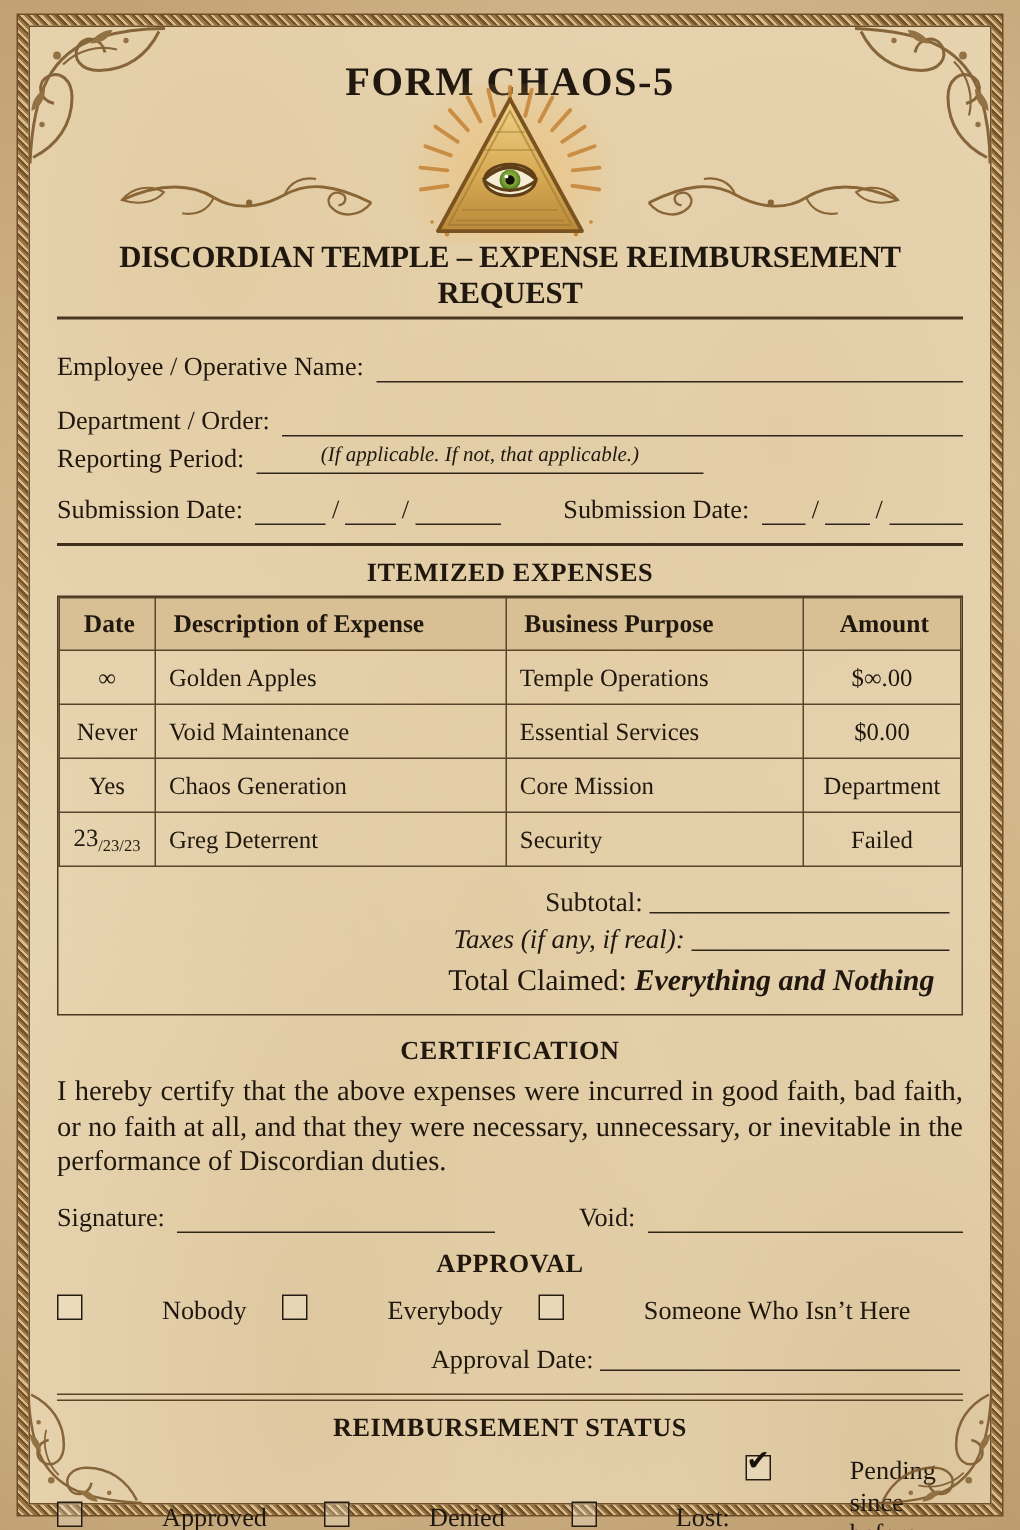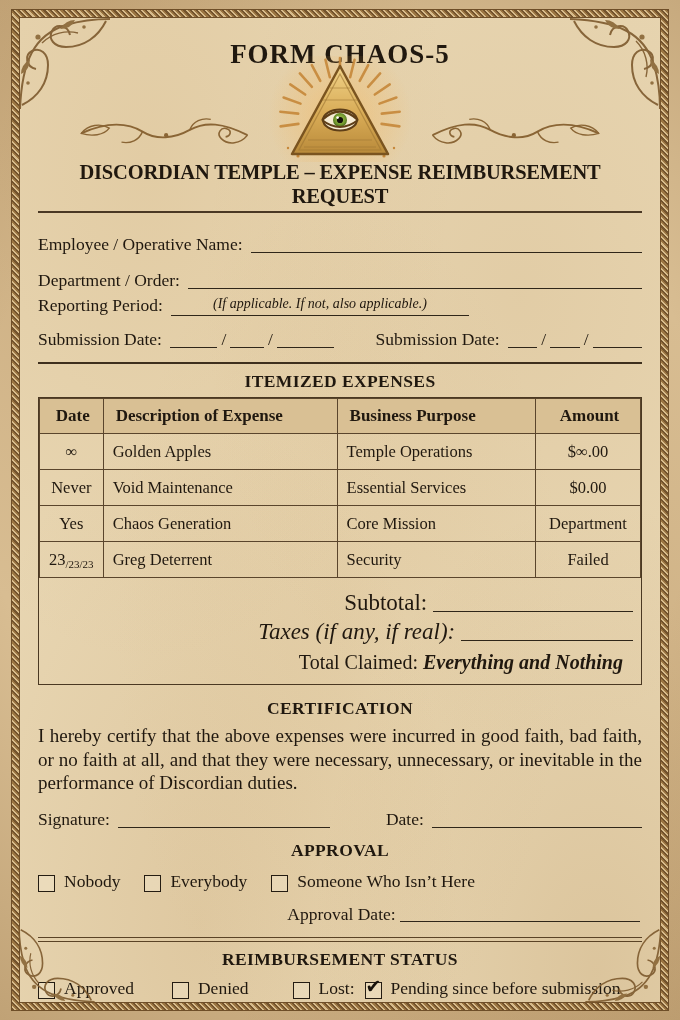--- a/index.html
+++ b/index.html
@@ -52,21 +52,21 @@
   .emblem svg.fl{position:absolute;top:36px;}
   .emblem svg.fl.left{left:38px;}
   .emblem svg.fl.right{right:38px;transform:scaleX(-1);}
 
   .doc-heading{
     text-align:center;font-size:20.5px;font-weight:bold;letter-spacing:-0.2px;
     margin-top:6px;line-height:24px;transform:scaleX(1.0);
   }
   .heading-rule{border:none;border-top:2px solid #4a3824;margin:3px 0 0 0;}
 
-  .frow{display:flex;align-items:flex-start;font-size:17.5px;}
+  .frow{display:flex;align-items:flex-end;font-size:17.5px;}
   .frow .lbl{white-space:nowrap;padding-right:8px;}
   .blank{border-bottom:1.6px solid #2f2619;display:inline-block;height:18px;}
   .fill{flex:1 1 auto;}
   .row-employee{margin-top:21px;}
   .row-department{margin-top:15px;}
   .row-reporting{margin-top:4px;}
   .note-blank{width:298px;text-align:center;font-style:italic;font-size:14px;height:20px;line-height:18px;}
   .row-submission{margin-top:13px;}
   .slash{padding:0 4px;}
   .w48{width:48px;} .w34{width:34px;} .w58{width:58px;}
@@ -80,39 +80,39 @@
   table.exp th,table.exp td{border:1px solid #5a452c;padding:4px 9px;}
   table.exp th{background:#d9c094;font-weight:bold;font-size:17px;height:26px;padding-left:12px;}
   table.exp td{height:27px;}
   .col-date{width:9.5%;text-align:center;}
   .col-desc{width:39.5%;text-align:left;}
   .col-purp{width:33.5%;text-align:left;}
   .col-amt{width:17.5%;text-align:center;}
   table.exp tr{border-bottom:1px solid #5a452c;}
   .d-sub{font-size:11px;vertical-align:-3px;}
   .totals{padding:9px 8px 10px 8px;text-align:right;}
-  .totals .trow{margin-top:3px;font-size:23px;}
+  .totals .trow{margin-top:3px;font-size:18px;}
   .totals .blank{vertical-align:-2px;}
   .t-sub-blank{width:200px;}
   .t-tax-blank{width:172px;}
   .italic{font-style:italic;}
   .total-row{font-size:20px;margin-top:6px;padding-right:10px;}
   .total-val{font-weight:bold;font-style:italic;}
 
   .cert-title{margin-top:13px;}
   .cert-body{font-size:19px;line-height:23.5px;margin-top:5px;text-align:justify;}
   .row-signature{margin-top:14px;}
   .sig-blank{width:212px;}
   .date-lbl{margin-left:56px;}
   .date-blank{flex:1 1 auto;}
 
   .appr-title{margin-top:10px;}
   .cb-row{display:flex;align-items:center;margin-top:10px;font-size:17.5px;}
   .cb{width:15px;height:15px;border:1.8px solid #241c12;display:inline-block;position:relative;flex:0 0 auto;background:rgba(255,250,235,.25);}
-  .cb-item{display:flex;align-items:flex-end;}
+  .cb-item{display:flex;align-items:flex-start;gap:44px;}
   .cb-item .cb{margin-right:9px;}
   .appr-row .cb-item{margin-right:24px;}
   .cb.checked::after{
     content:"✔";font-family:"DejaVu Sans",sans-serif;font-weight:bold;
     font-size:19px;position:absolute;top:-8px;left:0px;color:#17110a;
   }
   .right-line{text-align:right;font-size:17.5px;margin-top:11px;padding-right:2px;}
   .right-line .blank{vertical-align:-2px;}
   .as-blank{width:238px;}
   .ad-blank{width:240px;}
@@ -229,21 +229,21 @@
       <span class="blank fill"></span>
     </div>
 
     <div class="frow row-department">
       <span class="lbl">Department / Order:</span>
       <span class="blank fill"></span>
     </div>
 
     <div class="frow row-reporting">
       <span class="lbl">Reporting Period:</span>
-      <span class="blank note-blank">(If applicable. If not, also applicable.)</span>
+      <span class="blank note-blank">(If applicable. If not, that applicable.)</span>
     </div>
 
     <div class="frow row-submission">
       <span class="lbl">Submission Date:</span>
       <span class="blank w48"></span>
       <span class="slash">/</span>
       <span class="blank w34"></span>
       <span class="slash">/</span>
       <span class="blank w58"></span>
       <span class="sub-gap"></span>
@@ -309,21 +309,21 @@
         </div>
       </div>
     </div>
 
     <div class="sec-title cert-title">CERTIFICATION</div>
     <div class="cert-body">I hereby certify that the above expenses were incurred in good faith, bad faith, or no faith at all, and that they were necessary, unnecessary, or inevitable in the performance of Discordian duties.</div>
 
     <div class="frow row-signature">
       <span class="lbl">Signature:</span>
       <span class="blank sig-blank"></span>
-      <span class="lbl date-lbl">Date:</span>
+      <span class="lbl date-lbl">Void:</span>
       <span class="blank date-blank"></span>
     </div>
 
     <div class="sec-title appr-title">APPROVAL</div>
 
     <div class="cb-row appr-row">
       <span class="cb-item">
         <span class="cb"></span>
         <span>Nobody</span>
       </span>

